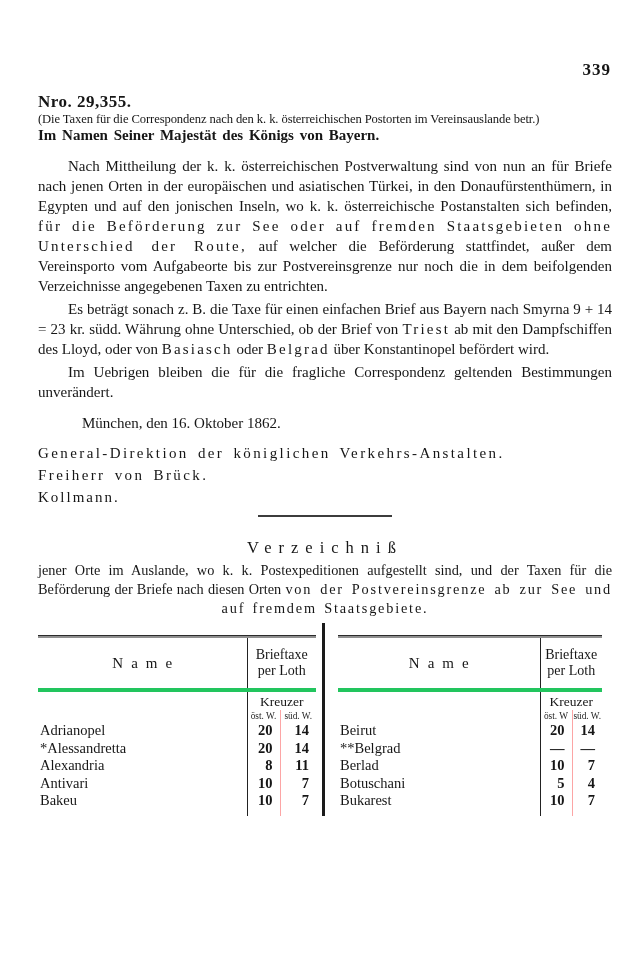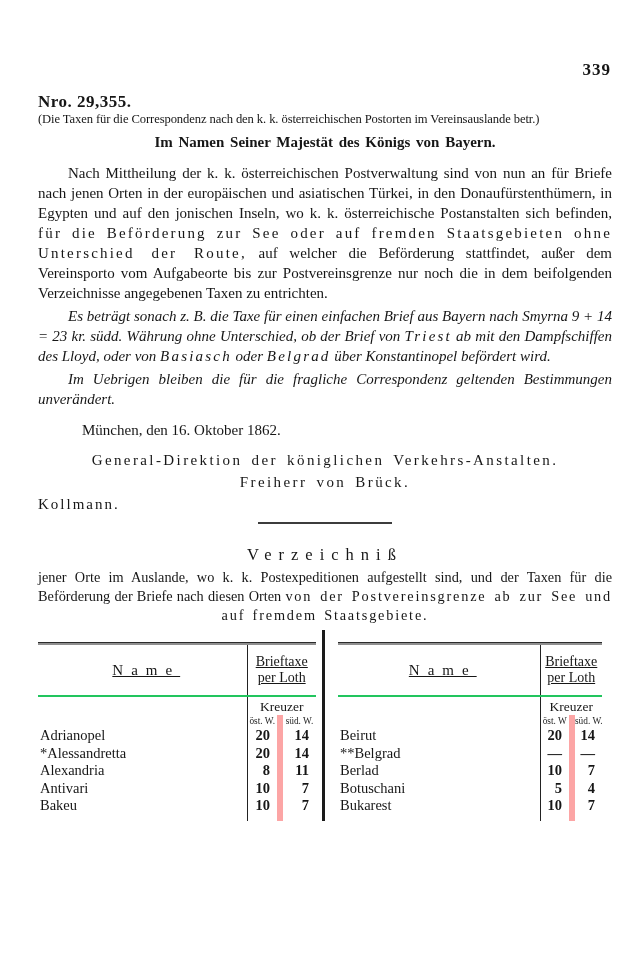--- a/index.html
+++ b/index.html
@@ -20,40 +20,39 @@
   }
   .doc-number {
     margin-top:32px;
     font-size:17px; font-weight:bold; letter-spacing:0.5px;
   }
   .subject-line {
     font-size:12.6px; letter-spacing:-0.1px;
     white-space:nowrap;
   }
   .proclamation {
-    margin-top:7px;
-    text-align:center;
+    text-align:left;
     font-size:15px; font-weight:bold; word-spacing:2px;
   }
   p.body-par {
     margin:12px 0 0 0;
     font-size:15px; line-height:20px;
     text-align:justify;
     text-indent:30px;
   }
-  p.body-par.tight { margin-top:3px;font-style:italic; }
+  p.body-par.tight { margin-top:3px; }
   .sp { letter-spacing:2.2px; word-spacing:3px; }
   .dateline {
     margin-top:13px;
     font-size:15px;
     text-indent:44px;
   }
   .sig-center {
     margin-top:13px;
-    text-align:center;
+    text-align:left;
     font-size:15px; letter-spacing:2.4px; word-spacing:3px;
   }
   .sig-center + .sig-center { margin-top:5px; }
   .sig-right {
     margin-top:5px;
     text-align:left;
     font-size:15px; letter-spacing:2px;
     padding-right:2px;
   }
   .short-rule {
@@ -85,22 +84,22 @@
   }
   .tbl { }
   .tbl-left  { width:278px; }
   .tbl-right { width:264px; }
   .rule-top { height:3px; background:linear-gradient(to bottom, #2b2b2b 1px, #8f8f8f 1px); }
   table { border-collapse:collapse; width:100%; table-layout:fixed; }
   .tbl-left  col.c-name { width:209px; } .tbl-left  col.c-n1 { width:33px; } .tbl-left  col.c-n2 { width:36px; }
   .tbl-right col.c-name { width:202px; } .tbl-right col.c-n1 { width:32px; } .tbl-right col.c-n2 { width:30px; }
   td, th { padding:0; font-weight:normal; vertical-align:middle; }
   .name-col-border { border-right:1.5px solid #222; }
-  .sub-div { border-left:6px solid #fca5a5;margin-left:43px; }
-  tr.hdr-row th { border-bottom:2px solid #22c55e; height:50px;text-decoration:underline; }
+  .sub-div { border-left:1px solid #fca5a5;margin-left:43px; }
+  tr.hdr-row th { border-bottom:4px solid #22c55e; height:50px; }
   .name-h { text-align:center; font-size:15px; letter-spacing:8px; text-indent:8px; }
   .rate-h { text-align:center; font-size:14px; line-height:16px; }
   .kreuzer-cell { text-align:center; font-size:13.5px; height:16px; padding-top:2px; }
   .collabel { text-align:center; font-size:9.3px; height:12px; color:#1d1d1d; white-space:nowrap; overflow:hidden; }
   td.place { font-size:14.5px; height:17.5px; padding-left:2px; }
   td.num { font-size:14.5px; font-weight:bold; text-align:right; padding-right:7px; height:17.5px; }
   tr.tail td { height:6px; }
 </style>
 </head>
 <body>

